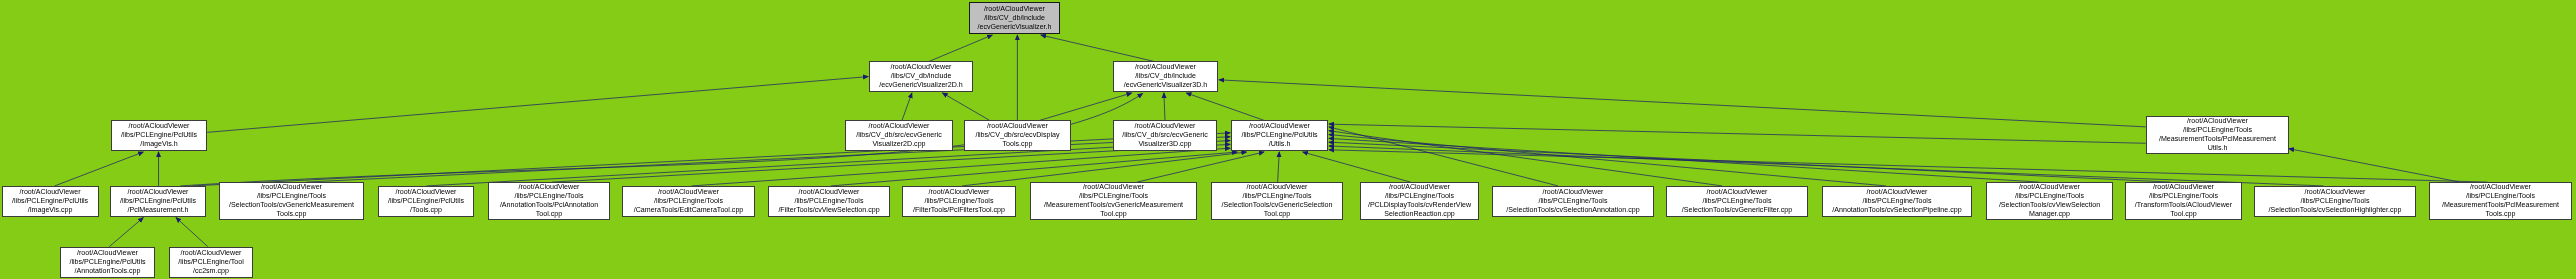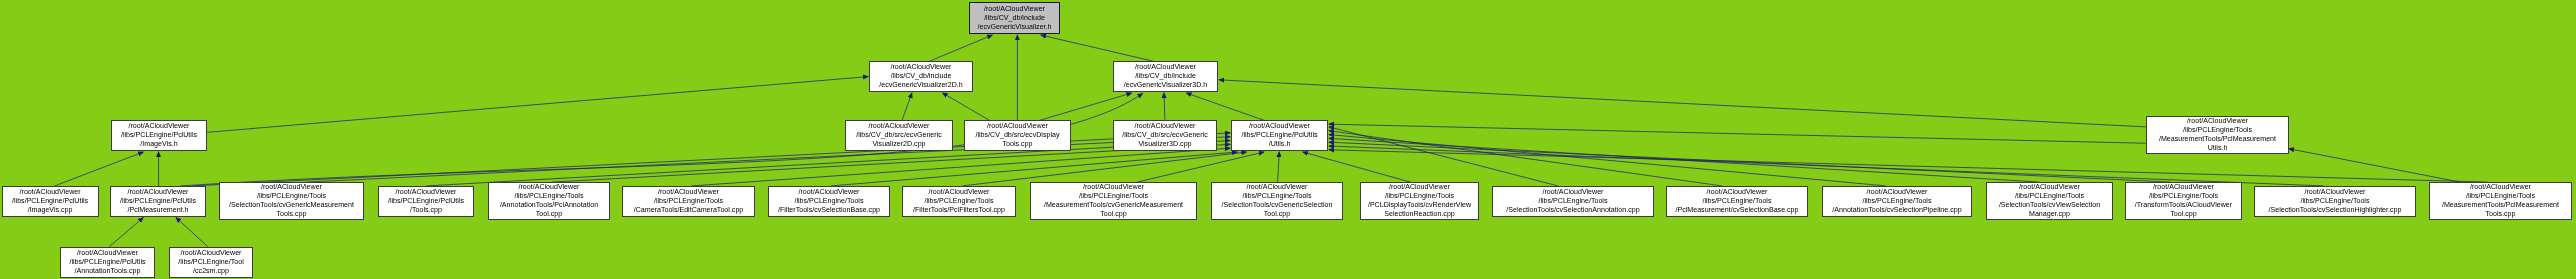--- a/index.html
+++ b/index.html
@@ -156,21 +156,21 @@
         <div>Tool.cpp</div>
       </div>
       <div class="node" style="left: 622px; top: 186px; width: 133px; height: 31px;">
         <div>/root/ACloudViewer</div>
         <div>/libs/PCLEngine/Tools</div>
         <div>/CameraTools/EditCameraTool.cpp</div>
       </div>
       <div class="node" style="left: 768px; top: 186px; width: 122px; height: 31px;">
         <div>/root/ACloudViewer</div>
         <div>/libs/PCLEngine/Tools</div>
-        <div>/FilterTools/cvSelectionBase.cpp</div>
+        <div>/FilterTools/cvViewSelection.cpp</div>
       </div>
       <div class="node" style="left: 902px; top: 186px; width: 114px; height: 31px;">
         <div>/root/ACloudViewer</div>
         <div>/libs/PCLEngine/Tools</div>
         <div>/FilterTools/PclFiltersTool.cpp</div>
       </div>
       <div class="node" style="left: 1030px; top: 182px; width: 167px; height: 38px;">
         <div>/root/ACloudViewer</div>
         <div>/libs/PCLEngine/Tools</div>
         <div>/MeasurementTools/cvGenericMeasurement</div>
@@ -189,21 +189,21 @@
         <div>SelectionReaction.cpp</div>
       </div>
       <div class="node" style="left: 1492px; top: 186px; width: 162px; height: 31px;">
         <div>/root/ACloudViewer</div>
         <div>/libs/PCLEngine/Tools</div>
         <div>/SelectionTools/cvSelectionAnnotation.cpp</div>
       </div>
       <div class="node" style="left: 1666px; top: 186px; width: 142px; height: 31px;">
         <div>/root/ACloudViewer</div>
         <div>/libs/PCLEngine/Tools</div>
-        <div>/PclMeasurement/cvSelectionBase.cpp</div>
+        <div>/SelectionTools/cvGenericFilter.cpp</div>
       </div>
       <div class="node" style="left: 1822px; top: 186px; width: 150px; height: 31px;">
         <div>/root/ACloudViewer</div>
         <div>/libs/PCLEngine/Tools</div>
         <div>/AnnotationTools/cvSelectionPipeline.cpp</div>
       </div>
       <div class="node" style="left: 1986px; top: 182px; width: 127px; height: 38px;">
         <div>/root/ACloudViewer</div>
         <div>/libs/PCLEngine/Tools</div>
         <div>/SelectionTools/cvViewSelection</div>

